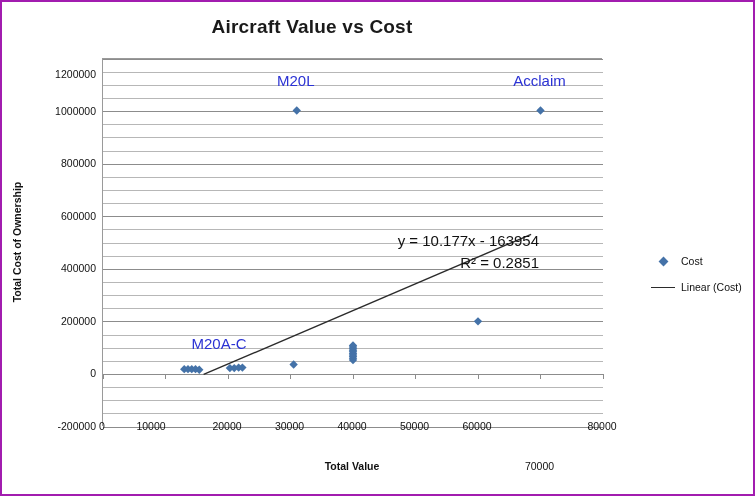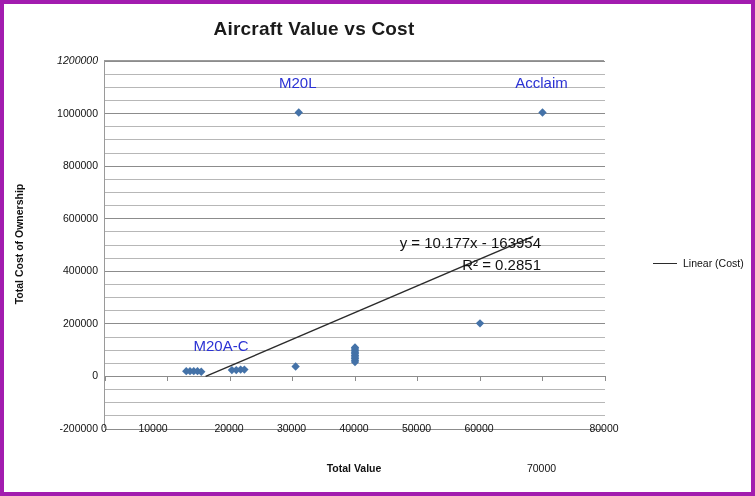--- a/index.html
+++ b/index.html
@@ -8,21 +8,21 @@
     background: #ffffff;
   }
   body {
     font-family: "Liberation Sans", sans-serif;
   }
   #chart-root {
     position: relative;
     width: 755px;
     height: 496px;
     background: #ffffff;
-    border: 4px solid #a21caf;
+    border: 2px solid #a21caf;
     box-sizing: border-box;
     overflow: hidden;
   }
   
   #chart-title {
     position: absolute;
     left: 0;
     top: 14px;
     width: 620px;
     text-align: center;
@@ -177,21 +177,21 @@
   </div>
 
   <div id="y-labels">
       <div class="y-tick-label" style="top: 368px;">-200000</div>
       <div class="y-tick-label" style="top: 315.429px;">0</div>
       <div class="y-tick-label" style="top: 262.857px;">200000</div>
       <div class="y-tick-label" style="top: 210.286px;">400000</div>
       <div class="y-tick-label" style="top: 157.714px;">600000</div>
       <div class="y-tick-label" style="top: 105.143px;">800000</div>
       <div class="y-tick-label" style="top: 52.5714px;">1000000</div>
-      <div class="y-tick-label" style="top: 0px; font-style: italic;">1200000</div>
+      <div class="y-tick-label" style="top: 16px;">1200000</div>
     </div>
 
   <div id="plot-area">
     <svg id="plot-svg" viewBox="0 0 500 368" preserveAspectRatio="none">
         <line x1="0" x2="500" y1="368" y2="368" stroke="#8c8c8c" stroke-width="1" shape-rendering="crispEdges"></line>
         <line x1="0" x2="500" y1="354.85714285714283" y2="354.85714285714283" stroke="#b7b7b7" stroke-width="1" shape-rendering="crispEdges"></line>
         <line x1="0" x2="500" y1="341.7142857142857" y2="341.7142857142857" stroke="#b7b7b7" stroke-width="1" shape-rendering="crispEdges"></line>
         <line x1="0" x2="500" y1="328.57142857142856" y2="328.57142857142856" stroke="#b7b7b7" stroke-width="1" shape-rendering="crispEdges"></line>
         <line x1="0" x2="500" y1="315.42857142857144" y2="315.42857142857144" stroke="#8c8c8c" stroke-width="1" shape-rendering="crispEdges"></line>
         <line x1="0" x2="500" y1="302.2857142857143" y2="302.2857142857143" stroke="#b7b7b7" stroke-width="1" shape-rendering="crispEdges"></line>
@@ -270,20 +270,26 @@
   <div id="x-axis-title">Total Value</div>
 
   <div id="trendline-equation">
     <div>y = 10.177x - 163954</div>
     <div>R² = 0.2851</div>
   </div>
 
   <div id="legend">
       <div class="legend-entry">
         <span class="legend-swatch">
+          <span class="legend-marker"></span>
+        </span>
+        <span class="legend-text">Cost</span>
+      </div>
+      <div class="legend-entry">
+        <span class="legend-swatch">
           <span class="legend-line"></span>
         </span>
         <span class="legend-text">Linear (Cost)</span>
       </div>
     </div>
 
 <div class="point-annotation" style="left: 293.75px; top: 69.6571px; color: rgb(43, 50, 212);">M20L</div>
     <div class="point-annotation" style="left: 537.5px; top: 69.6571px; color: rgb(43, 50, 212);">Acclaim</div>
     <div class="point-annotation" style="left: 205px; top: 332.514px; color: rgb(43, 50, 212); margin-left: 12px;">M20A-C</div>
   </div>

